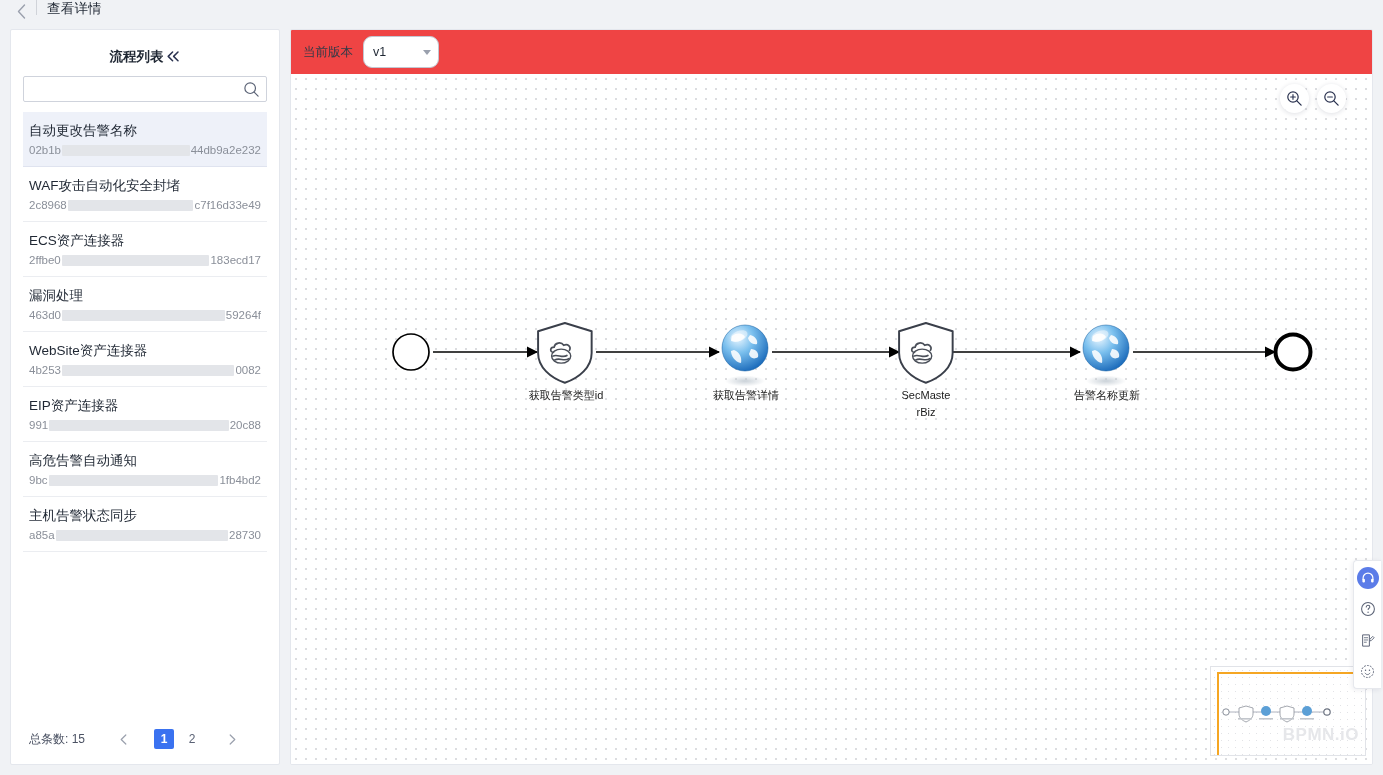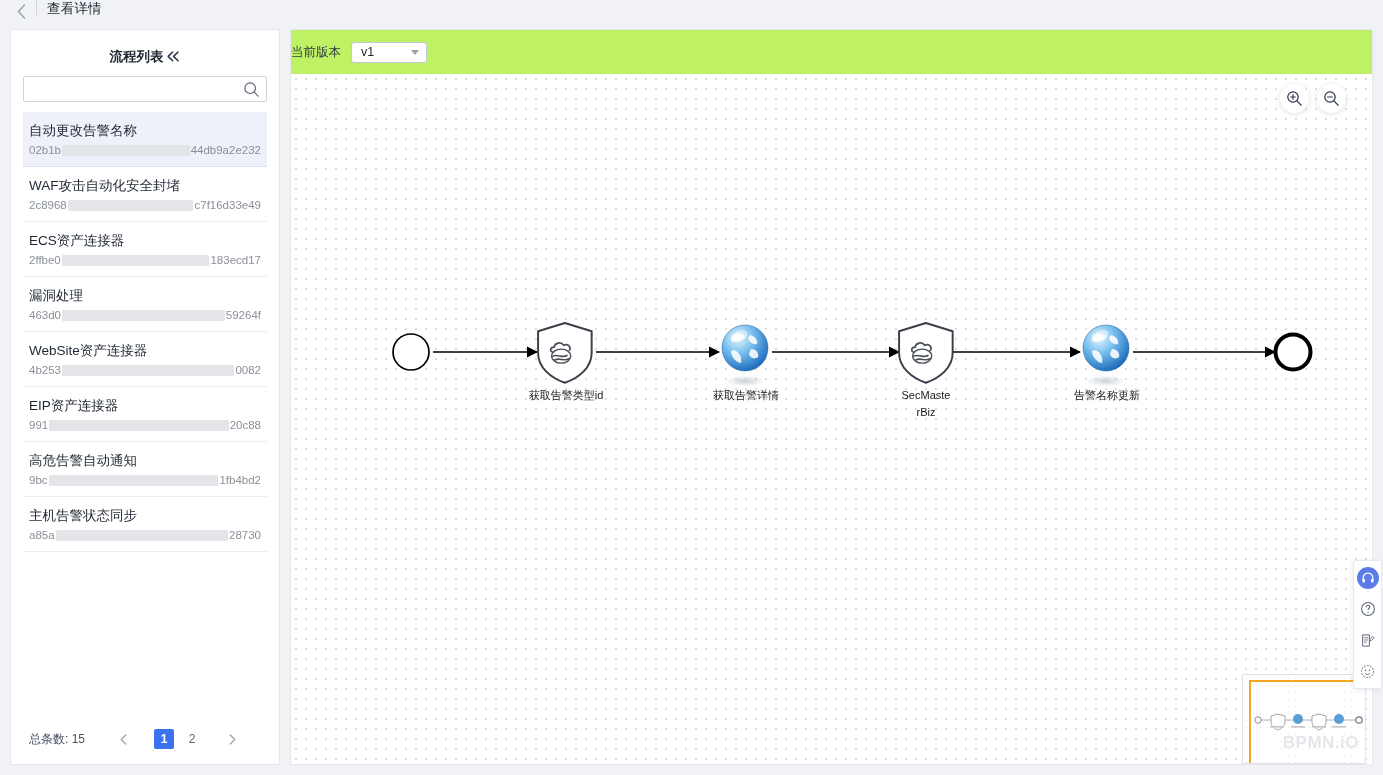--- a/index.html
+++ b/index.html
@@ -151,29 +151,30 @@
     border: 1px solid #e4e7ed;
     border-radius: 2px;
     display: flex;
     flex-direction: column;
     position: relative;
     overflow: hidden;
   }
   #version-bar {
     height: 44px;
     display: flex; align-items: center;
+    padding-left: 12px;
     gap: 10px;
-    background: #bef264;
+    background: #ef4444;
     flex: 0 0 44px;
   }
   #version-label { font-size: 12.5px; color: #323a47; }
   #version-select {
-    width: 76px; height: 21px;
+    width: 76px; height: 32px;
     border: 1px solid #c3c7d1;
-    border-radius: 3px;
+    border-radius: 9px;
     display: flex; align-items: center; justify-content: space-between;
     padding: 0 7px 0 9px;
     font-size: 12.5px; color: #1f2733;
     background: #fff; cursor: pointer;
   }
   .caret-down {
     width: 0; height: 0;
     border-left: 4px solid transparent;
     border-right: 4px solid transparent;
     border-top: 5px solid #9aa0ad;
@@ -208,22 +209,22 @@
   .node-label {
     font-family: "Liberation Sans", sans-serif;
     font-size: 11px;
     fill: #1a1a1a;
     text-anchor: middle;
   }
 
   
   #minimap {
     position: absolute;
-    right: 6px; bottom: 0px;
-    width: 124px; height: 90px;
+    right: 6px; bottom: 8px;
+    width: 156px; height: 90px;
     background: #fff;
     border: 1px solid #e1e3e8;
     overflow: hidden;
   }
   #minimap-dots {
     position: absolute; inset: 0;
     background-image: radial-gradient(#e2e3e6 0.7px, transparent 0.7px);
     background-size: 7px 7px;
   }
   #minimap-viewport {

